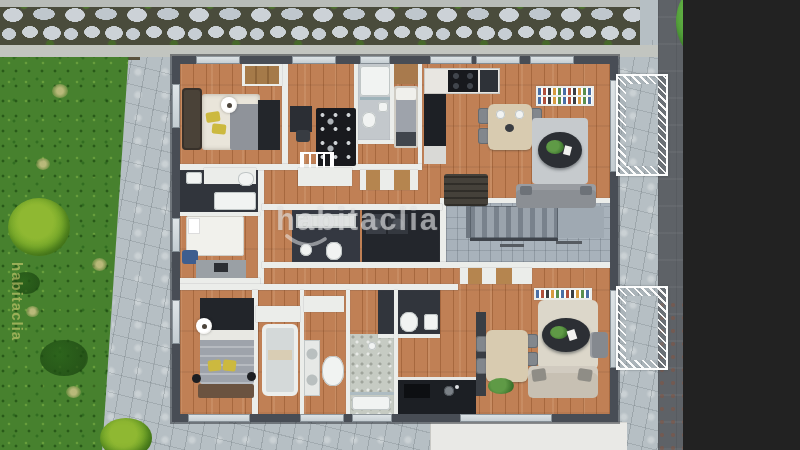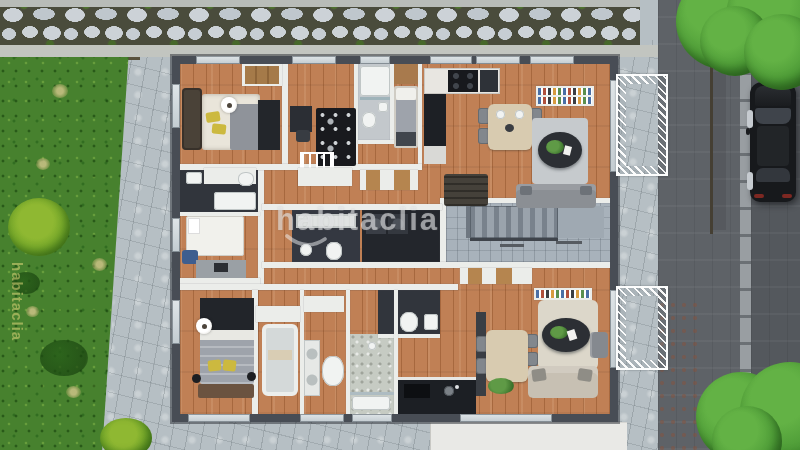--- a/index.html
+++ b/index.html
@@ -1,17 +1,17 @@
 <!DOCTYPE html>
 <html style="--grass: #47812e; --bush-lime: #8fb832; --path-soil: #4a4c3c; --stone: #ccd2d7; --concrete: #b8bcb8; --patio-tile: #b6bfc4; --road: #5e6267; --road-far: #54585d; --curb: #999ea2; --tree: #4c9a36; --tree-dark: #3c7e2b; --wall: #484d55; --white-wall: #ebedea; --wood: #c08055; --stair-tile: #a8b2bb; --dark-floor: #31353c; --shower-tile: #c6cbc3; --rug-black: #191a1e; --rug-gray: #c6cacd; --rug-cream: #dcd7ca; --sofa-gray: #8b8f94; --sofa-beige: #c7c0b3; --table-beige: #d8cbb0; --coffee-table: #2c2f34; --pillow-yellow: #ccb93f; --bed-cream: #e9e5da; --bed-gray: #9ea3ab; --chair-blue: #3e5e8f; --car-body: #17191c;"><head>
 <meta charset="utf-8">
 <style>
   html,body{margin:0;padding:0;background:#222;}
   .scene{
-    position:relative;width:800px;height:450px;overflow:hidden;
+    position:relative;width:683px;height:450px;overflow:hidden;
     font-family:"Liberation Sans","DejaVu Sans",sans-serif;
     background:var(--patio-tile,#b6bfc4);
   }
   .abs{position:absolute;}
 
   
   .patio{
     background-color:var(--patio-tile,#b6bfc4);
     background-image:
       repeating-linear-gradient(100deg, rgba(90,100,105,.28) 0 1px, transparent 1px 15px),

